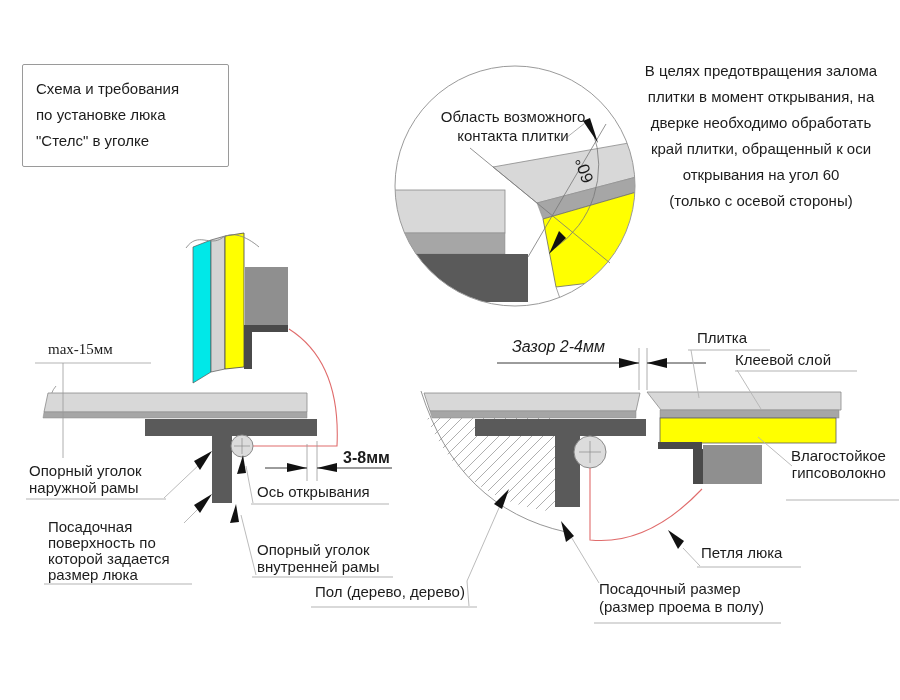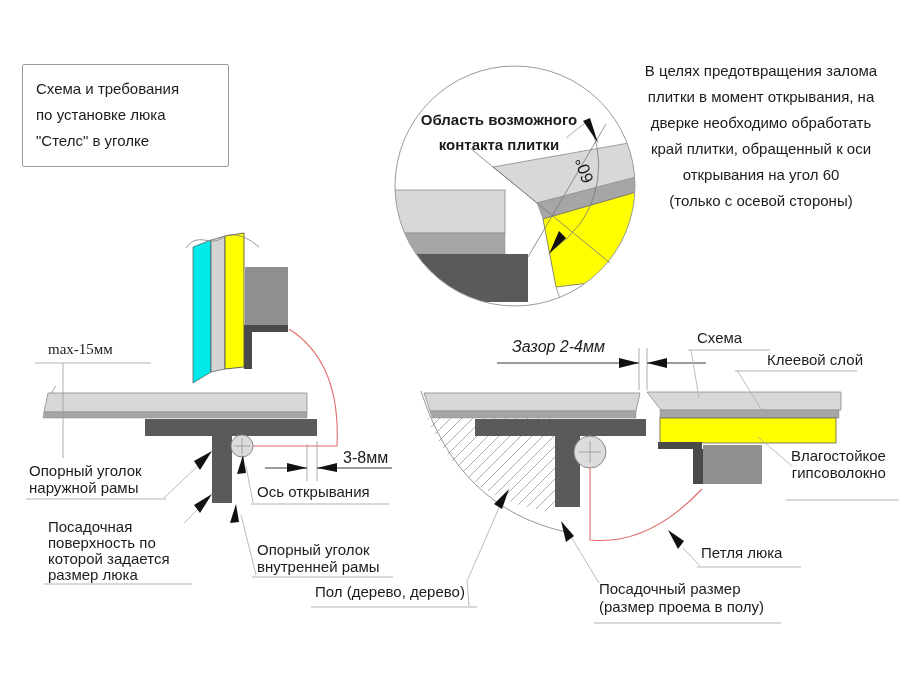--- a/index.html
+++ b/index.html
@@ -138,47 +138,47 @@
 по установке люка
 "Стелс" в уголке</div>
 
 <div class="note" style="left:624px;top:58px;width:274px;">В целях предотвращения залома
 плитки в момент открывания, на
 дверке необходимо обработать
 край плитки, обращенный к оси
 открывания на угол 60
 (только с осевой стороны)</div>
 
-<div class="lbl c" style="left:417px;top:107px;width:164px;line-height:25px;font-weight:bold;">Область возможного
+<div class="lbl c" style="left:431px;top:107px;width:164px;line-height:19px;">Область возможного
 контакта плитки</div>
 
 <div class="angle" style="left:585px;top:170px;">60°</div>
 
 <div class="lbl" style="left:48px;top:341px;font-family:Liberation Serif, serif;">max-15мм</div>
 
 <div class="lbl" style="left:29px;top:462px;">Опорный уголок
 наружной рамы</div>
 
 <div class="lbl" style="left:48px;top:519px;line-height:16px;">Посадочная
 поверхность по
 которой задается
 размер люка</div>
 
 <div class="lbl" style="left:257px;top:483px;">Ось открывания</div>
 
-<div class="lbl dim" style="left:343px;top:449px;">3-8мм</div>
+<div class="lbl dim" style="left:343px;top:449px;font-weight:bold;">3-8мм</div>
 
 <div class="lbl" style="left:257px;top:541px;">Опорный уголок
 внутренней рамы</div>
 
 <div class="lbl dim" style="left:512px;top:338px;font-style:italic;">Зазор 2-4мм</div>
 
-<div class="lbl" style="left:697px;top:329px;">Схема</div>
+<div class="lbl" style="left:697px;top:329px;">Плитка</div>
 
-<div class="lbl" style="left:767px;top:351px;">Клеевой слой</div>
+<div class="lbl" style="left:735px;top:351px;">Клеевой слой</div>
 
 <div class="lbl" style="left:791px;top:447px;text-align:right;">Влагостойкое
 гипсоволокно</div>
 
 <div class="lbl" style="left:701px;top:544px;">Петля люка</div>
 
 <div class="lbl" style="left:599px;top:580px;line-height:18px;">Посадочный размер
 (размер проема в полу)</div>
 
 <div class="lbl" style="left:315px;top:583px;">Пол (дерево, дерево)</div>

